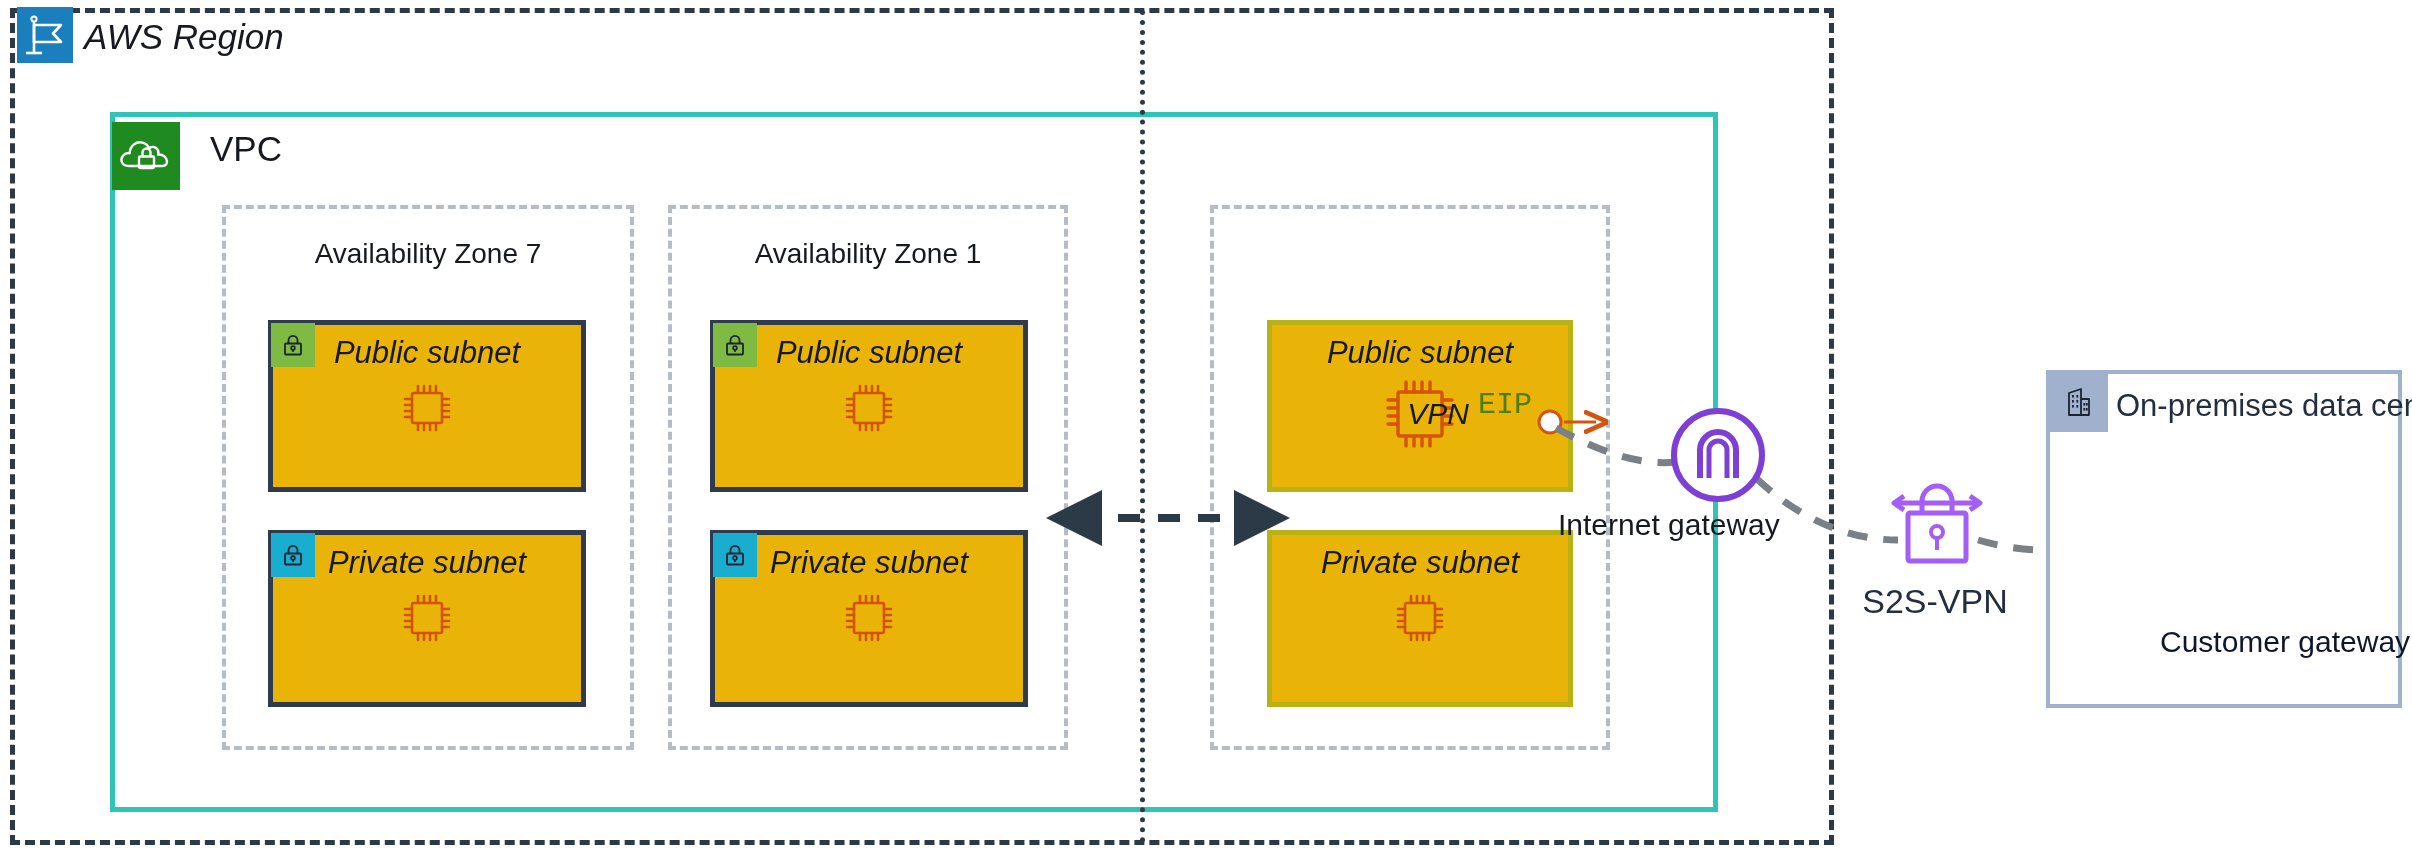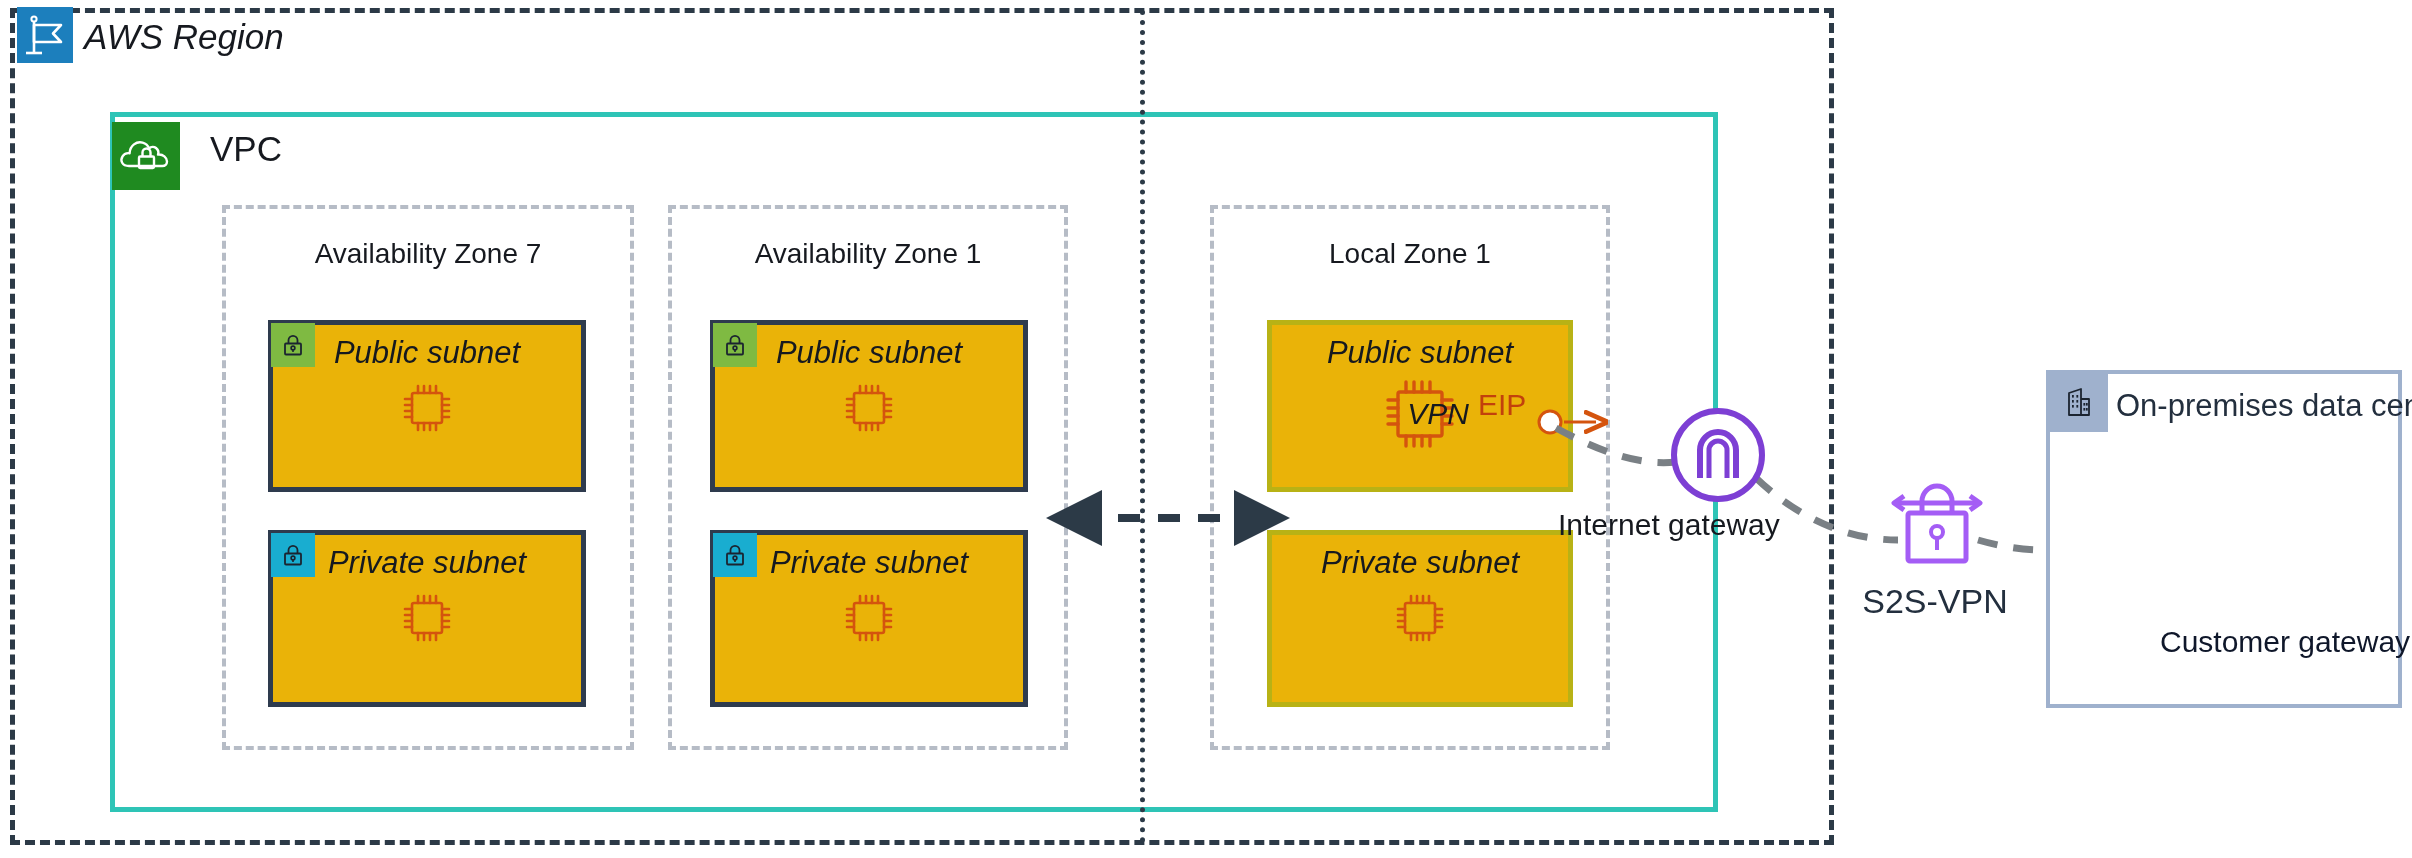--- a/index.html
+++ b/index.html
@@ -29,21 +29,21 @@
 
   
   #zone-divider{left:1140px;top:10px;width:0;height:833px;border-left:5px dotted #2c3a47;}
 
   
   #overlay{left:0;top:0;width:2412px;height:858px;pointer-events:none;}
 
   
   #igw-label{left:1558px;top:508px;width:190px;font-size:30px;text-align:center;line-height:1.12;}
   #s2s-label{left:1840px;top:582px;width:190px;font-size:34px;text-align:center;color:#232f3e;}
-  #eip-label{left:1478px;top:388px;font-size:30px;color:#c2410c;}
+  #eip-label{left:1478px;top:388px;font-size:30px;color:#4d7c0f;font-family:Liberation Mono, monospace;}
 
   #onprem-box{left:2046px;top:370px;width:356px;height:338px;border:4px solid #9fb1cd;box-sizing:border-box;background:#fff;}
   #onprem-badge{left:2048px;top:372px;width:60px;height:60px;background:#9fb1cd;display:flex;align-items:center;justify-content:center;}
   #onprem-title{left:2116px;top:388px;width:270px;font-size:31px;color:#232f3e;line-height:1.16;text-align:center;}
   #cgw-label{left:2160px;top:625px;width:190px;font-size:30px;text-align:center;color:#0f172a;line-height:1.12;}
 </style>
 </head>
 <body>
 
 <div id="stage">
@@ -221,21 +221,20 @@
               <line x1="42" y1="24" x2="49" y2="24"></line>
             <line x1="42" y1="30" x2="49" y2="30"></line>
               <line x1="42" y1="36" x2="49" y2="36"></line>
           </g>
         </svg>
       </span>
     </div>
   </div>
 
   <div class="abs zone" style="left:1210px;top:205px;width:400px;height:545px;"></div>
-  <div class="abs lbl zone-title" style="left:1210px;top:238px;width:400px;">Local Zone 1</div>
 
   <div class="abs subnet lz" style="left:1267px;top:320px;width:306px;height:172px;">
     <div class="lbl subnet-title" style="margin-top:10px;">Public subnet</div>
     <div style="position:relative;display:flex;justify-content:center;margin-top:4px;">
       <span style="position:relative;">
         <svg width="78" height="78" viewBox="0 0 78 78">
           <g stroke="#D4540E" stroke-width="3.4" fill="none" stroke-linecap="round">
             <rect x="17" y="17" width="44" height="44" rx="2"></rect>
             <line x1="25" y1="7" x2="25" y2="17"></line>
               <line x1="33" y1="7" x2="33" y2="17"></line>

